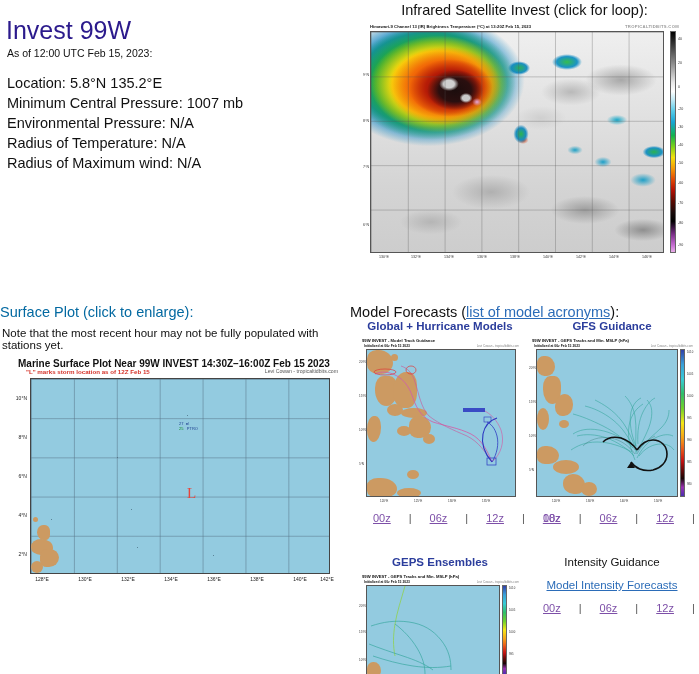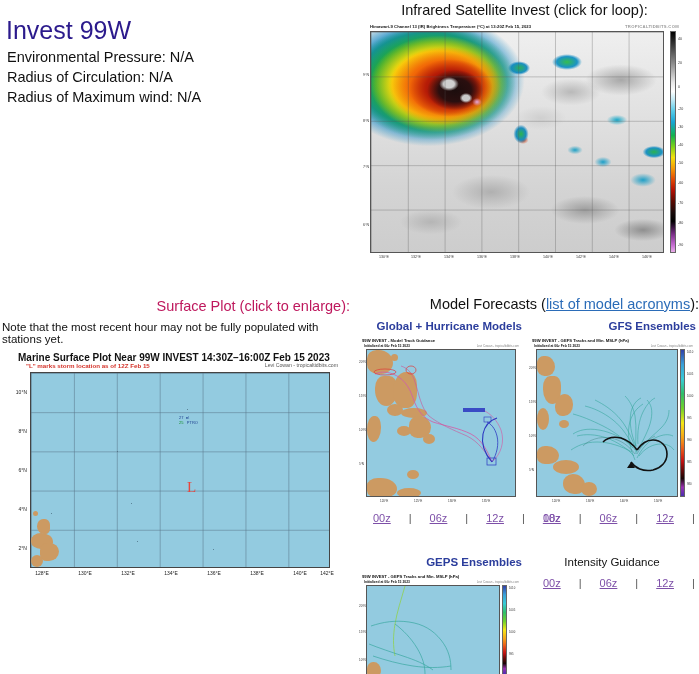--- a/index.html
+++ b/index.html
@@ -89,21 +89,21 @@
   }
   .sat-cbar-ticks { position: absolute; left: 324px; top: 5px; height: 226px; width: 24px; }
   .sat-cbar-ticks span { position: absolute; font-size: 3.6px; color: #333; }
   .sat-yaxis { position: absolute; left: 0px; top: 7px; height: 222px; width: 16px; }
   .sat-yaxis span { position: absolute; right: 1px; font-size: 3.6px; color: #333; }
   .sat-xaxis { position: absolute; left: 16px; top: 231px; width: 294px; height: 10px; }
   .sat-xaxis span { position: absolute; top: 0; font-size: 3.6px; color: #333; transform: translateX(-50%); }
 
   
   .surf-panel { position: absolute; left: 0; top: 292px; width: 350px; height: 382px; }
-  .surf-heading { text-align: right; font-size: 14.5px; color: #be185d; margin-top: 6px; }
+  .surf-heading { text-align: left; font-size: 14.5px; color: #0369a1; margin-top: 12px; }
   .surf-note { font-size: 11.5px; color: #111; margin: 7px 0 0 2px; }
   .surf-figure { position: relative; margin: 7px 0 0 8px; width: 336px; height: 250px; }
   .surf-figtitle { position: absolute; left: 10px; top: 0; font-size: 10px; font-weight: bold; color: #111; white-space: nowrap; }
   .surf-subtitle { position: absolute; left: 18px; top: 10px; font-size: 6.2px; font-weight: bold; color: #d4332a; white-space: nowrap; }
   .surf-credit { position: absolute; right: 6px; top: 10px; font-size: 5.2px; color: #555; }
   .surf-map {
     position: absolute; left: 22px; top: 20px; width: 300px; height: 196px;
     background: #93cbe0; border: .6px solid #444; overflow: hidden;
   }
   .surf-grid {
@@ -121,23 +121,23 @@
   .station { position: absolute; font-size: 4px; color: #1d3f8f; white-space: nowrap; line-height: 5px; }
   .station .g { color: #168f2a; }
   .dotpt { position: absolute; width: 1.2px; height: 1.2px; background: #4a6e80; border-radius: 50%; }
   .surf-yaxis { position: absolute; left: 0; top: 20px; width: 22px; height: 196px; }
   .surf-yaxis span { position: absolute; right: 3px; font-size: 5px; color: #222; transform: translateY(-50%); }
   .surf-xaxis { position: absolute; left: 22px; top: 218px; width: 300px; height: 10px; }
   .surf-xaxis span { position: absolute; top: 0; font-size: 5px; color: #222; transform: translateX(-50%); }
 
   
   .models-panel { position: absolute; left: 350px; top: 292px; width: 349px; height: 382px; }
-  .models-heading { text-align: right; font-size: 14.5px; color: #111; margin-top: 4px; }
+  .models-heading { text-align: left; font-size: 14.5px; color: #111; margin-top: 12px; }
   .models-heading a, .linkblue { color: #2b6cb8; text-decoration: underline; }
-  .subhead { text-align: right; font-size: 11.5px; color: #2b3d9c; font-weight: bold; }
+  .subhead { text-align: center; font-size: 11.5px; color: #2b3d9c; font-weight: bold; }
   .subhead-dark { text-align: center; font-size: 11.5px; color: #111; }
 
   .mini-figtitle { position: absolute; left: 4px; top: 0; font-size: 4.2px; font-weight: bold; color: #111; white-space: nowrap; }
   .mini-subtitle { position: absolute; left: 6px; top: 5.5px; font-size: 3.4px; font-weight: bold; color: #111; white-space: nowrap; }
   .mini-credit { position: absolute; right: 3px; top: 5.5px; font-size: 3px; color: #888; white-space: nowrap; }
   .mini-map { position: absolute; background: #93cbe0; border: .5px solid #555; overflow: hidden; }
   .mini-grid {
     position: absolute; inset: 0;
     background-image:
       linear-gradient(to right, rgba(90,120,140,.5) .5px, transparent .5px),
@@ -157,22 +157,25 @@
   }
   .ens-lab { position: absolute; font-size: 2.8px; color: #333; }
 </style>
 </head>
 <body>
 
 <div class="page">
 
   <div class="info-panel">
     <div class="storm-title">Invest 99W</div>
+    <div class="asof">As of 12:00 UTC Feb 15, 2023:</div>
+    <div class="infoline">Location: 5.8°N 135.2°E</div>
+    <div class="infoline">Minimum Central Pressure: 1007 mb</div>
     <div class="infoline">Environmental Pressure: N/A</div>
-    <div class="infoline">Radius of Circulation: N/A</div>
+    <div class="infoline">Radius of Temperature: N/A</div>
     <div class="infoline">Radius of Maximum wind: N/A</div>
   </div>
 
   <div class="sat-panel">
     <div class="sat-heading">Infrared Satellite Invest (click for loop):</div>
     <div class="sat-figure">
       <div class="sat-figtitle">Himawari-9 Channel 13 (IR) Brightness Temperature (°C) at 13:20Z Feb 15, 2023</div>
       <div class="sat-credit">TROPICALTIDBITS.COM</div>
       <div class="sat-img">
         <div class="sat-grid"></div>
@@ -314,21 +317,21 @@
         <div class="mini-ax" style="left:56px; top:161px;">125°E</div>
         <div class="mini-ax" style="left:90px; top:161px;">130°E</div>
         <div class="mini-ax" style="left:124px; top:161px;">135°E</div>
       </div>
       <div class="hourlinks" style="margin-top:9px;">
         <a href="#">00z</a><span class="sep">|</span><a href="#">06z</a><span class="sep">|</span><a href="#">12z</a><span class="sep">|</span><a href="#">18z</a>
       </div>
     </div>
 
     <div style="position:absolute; left:178px; top:28px; width:168px;">
-      <div class="subhead">GFS Ensembles</div>
+      <div class="subhead">GFS Guidance</div>
       <div style="position:relative; width:168px; height:165px; margin-top:6px;">
         <div class="mini-figtitle">99W INVEST - GEFS Tracks and Min. MSLP (hPa)</div>
         <div class="mini-subtitle">Initialized at 06z Feb 15 2023</div>
         <div class="mini-credit">Levi Cowan - tropicaltidbits.com</div>
         <div class="mini-map" style="left:8px; top:11px; width:142px; height:148px;">
           <div class="mini-grid" style="background-size:33px 32px;"></div>
           <div class="land" style="left:0px;  top:6px;  width:18px; height:20px; border-radius:40% 60% 50% 45%;"></div>
           <div class="land" style="left:6px;  top:26px; width:18px; height:28px; border-radius:45% 40% 55% 60%;"></div>
           <div class="land" style="left:18px; top:44px; width:18px; height:22px; border-radius:55% 45% 50% 40%;"></div>
           <div class="land" style="left:0px;  top:58px; width:12px; height:22px; border-radius:50%;"></div>
@@ -408,19 +411,22 @@
         <div class="ens-lab" style="left:151px; top:56px;">1000</div>
         <div class="ens-lab" style="left:151px; top:78px;">995</div>
         <div class="mini-ax" style="left:1px; top:30px;">20°N</div>
         <div class="mini-ax" style="left:1px; top:56px;">15°N</div>
         <div class="mini-ax" style="left:1px; top:84px;">10°N</div>
       </div>
     </div>
 
     <div style="position:absolute; left:178px; top:264px; width:168px;">
       <div class="subhead-dark">Intensity Guidance</div>
+      <div style="text-align:center; margin-top:7px;">
+        <a class="linkblue" href="#" style="font-size:11.5px;">Model Intensity Forecasts</a>
+      </div>
       <div class="hourlinks" style="margin-top:9px;">
         <a href="#">00z</a><span class="sep">|</span><a href="#">06z</a><span class="sep">|</span><a href="#">12z</a><span class="sep">|</span><a href="#">18z</a>
       </div>
     </div>
 
   </div>
 </div>
 
 </body></html>

